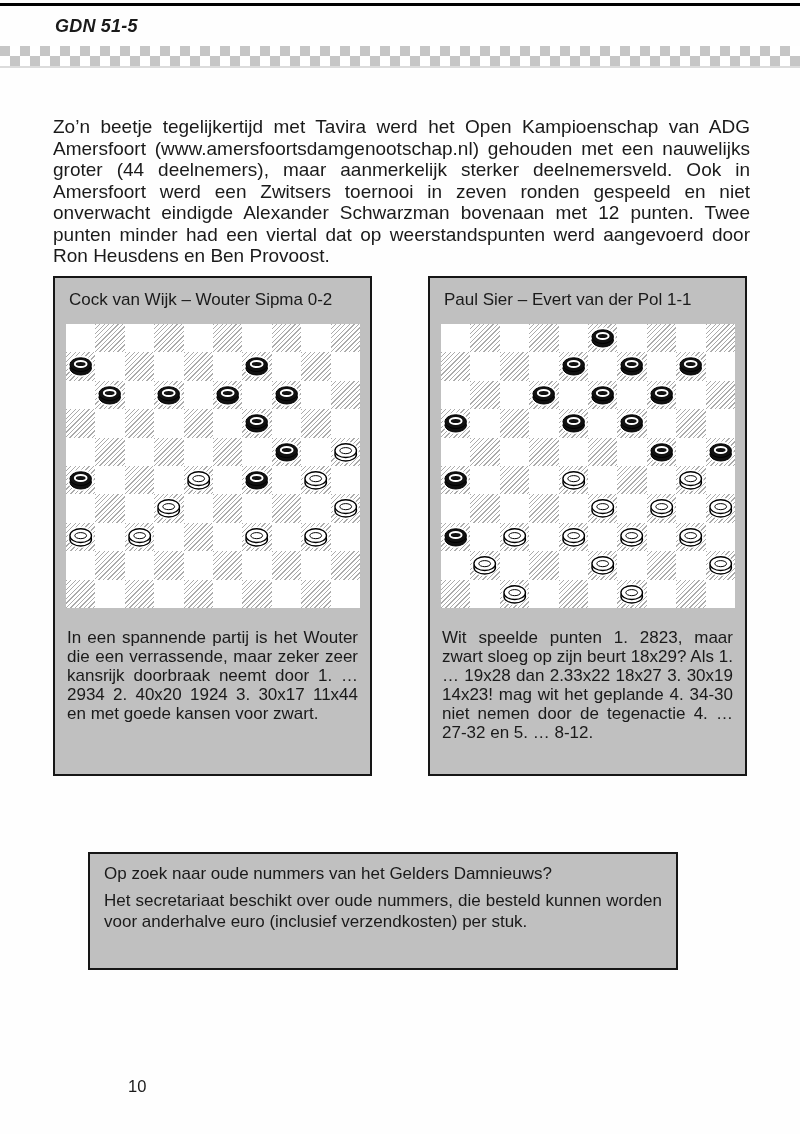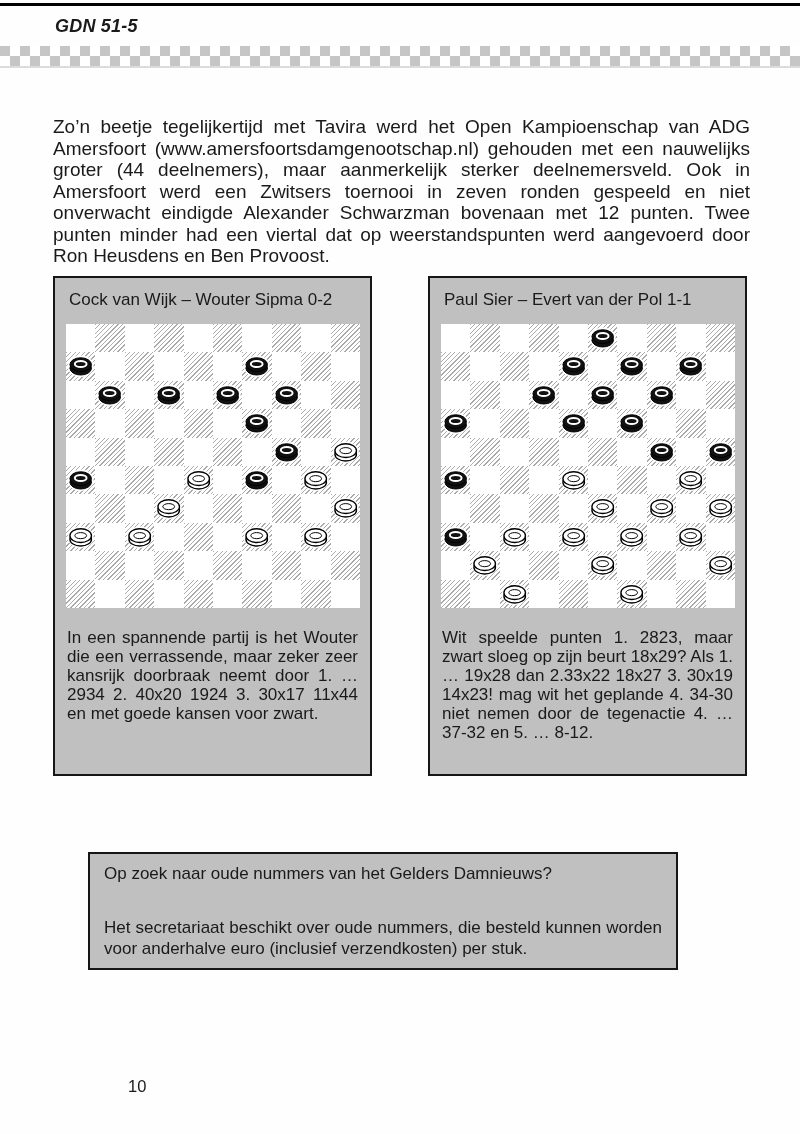--- a/index.html
+++ b/index.html
@@ -40,21 +40,21 @@
   .analysis{
     position:absolute;left:12px;top:350px;width:291px;
     font-size:17px;line-height:19px;text-align:justify;
   }
   .analysis .b{font-weight:normal;}
   .notice-box{
     position:absolute;left:88px;top:852px;width:590px;height:118px;
     background:var(--box-bg,#c0c0c0);border:2px solid #161616;box-sizing:border-box;
     padding:9px 14px 0 14px;font-size:17px;line-height:21.5px;
   }
-  .notice-title{margin-bottom:32px;}
+  .notice-title{margin-bottom:5px;}
   .notice-para{text-align:justify;}
   .page-number{position:absolute;left:128px;top:1077px;font-size:16.5px;}
 </style>
 </head>
 <body>
 
 <div class="top-rule"></div>
 <div class="page-title">GDN 51-5</div>
 <div class="band"></div>
 
@@ -593,21 +593,21 @@
           <ellipse cx="15" cy="14" rx="13.2" ry="11" fill="#ffffff"></ellipse>
           <ellipse cx="15" cy="16" rx="11" ry="7" fill="#ffffff" stroke="#000" stroke-width="1.4"></ellipse>
           <ellipse cx="15" cy="12.4" rx="11" ry="7" fill="#ffffff" stroke="#000" stroke-width="1.4"></ellipse>
           <ellipse cx="15" cy="12.4" rx="6" ry="3.1" fill="none" stroke="#000" stroke-width="1"></ellipse>
         </svg>
       </div>
       <div class="cell light"></div>
       <div class="cell dark"></div>
       <div class="cell light"></div>
     </div>
-  <div class="analysis"><span>Wit speelde punten </span><span class="b">1. 2823</span><span>, maar zwart sloeg  op zijn beurt </span><span class="b">18x29?</span><span> Als 1. … 19x28 dan 2.33x22  18x27 3. 30x19 14x23! mag wit het geplande 4. 34-30 niet nemen door de tegenactie 4. …37-32 en 5. … 8-12.</span></div>
+  <div class="analysis"><span>Wit speelde punten </span><span class="b">1. 2823</span><span>, maar zwart sloeg  op zijn beurt </span><span class="b">18x29?</span><span> Als 1. … 19x28 dan 2.33x22  18x27 3. 30x19 14x23! mag wit het geplande 4. 34-30 niet nemen door de tegenactie 4. …27-32 en 5. … 8-12.</span></div>
 </div>
 
 <div class="notice-box">
   <div class="notice-title">Op zoek naar oude nummers van het Gelders Damnieuws?</div>
   <div class="notice-para">Het secretariaat beschikt over oude nummers, die besteld kunnen worden voor anderhalve euro (inclusief verzendkosten) per stuk.</div>
 </div>
 
 <div class="page-number">10</div>
 
 </body></html>

